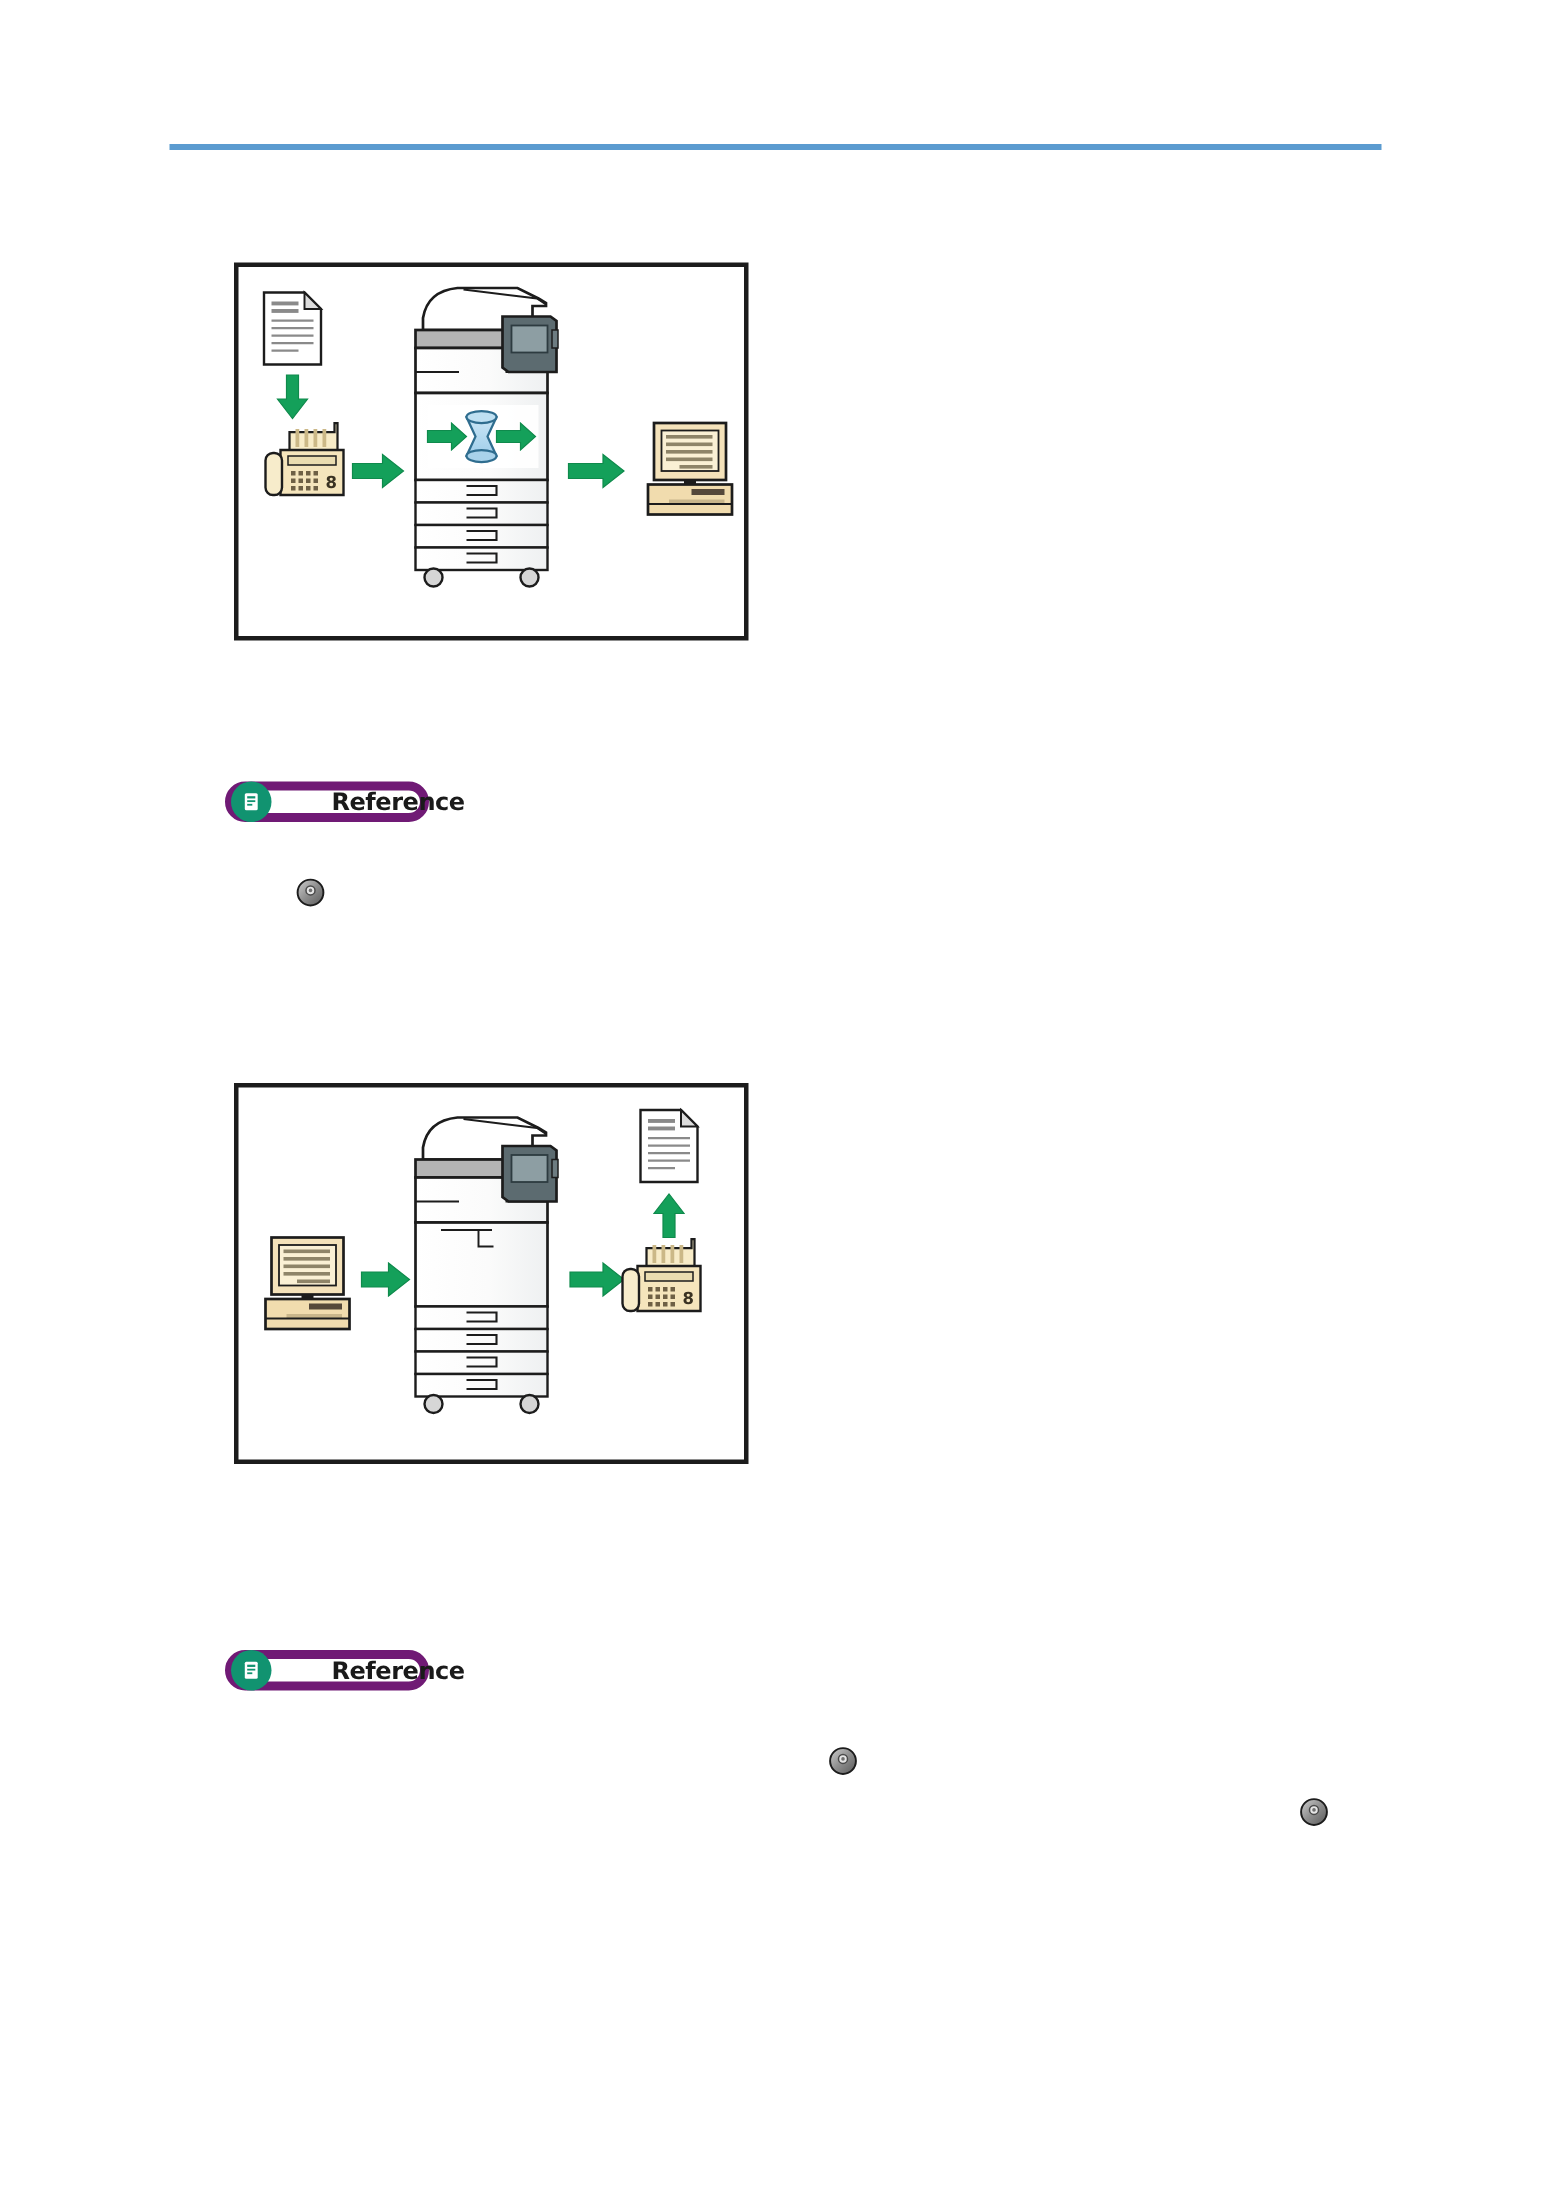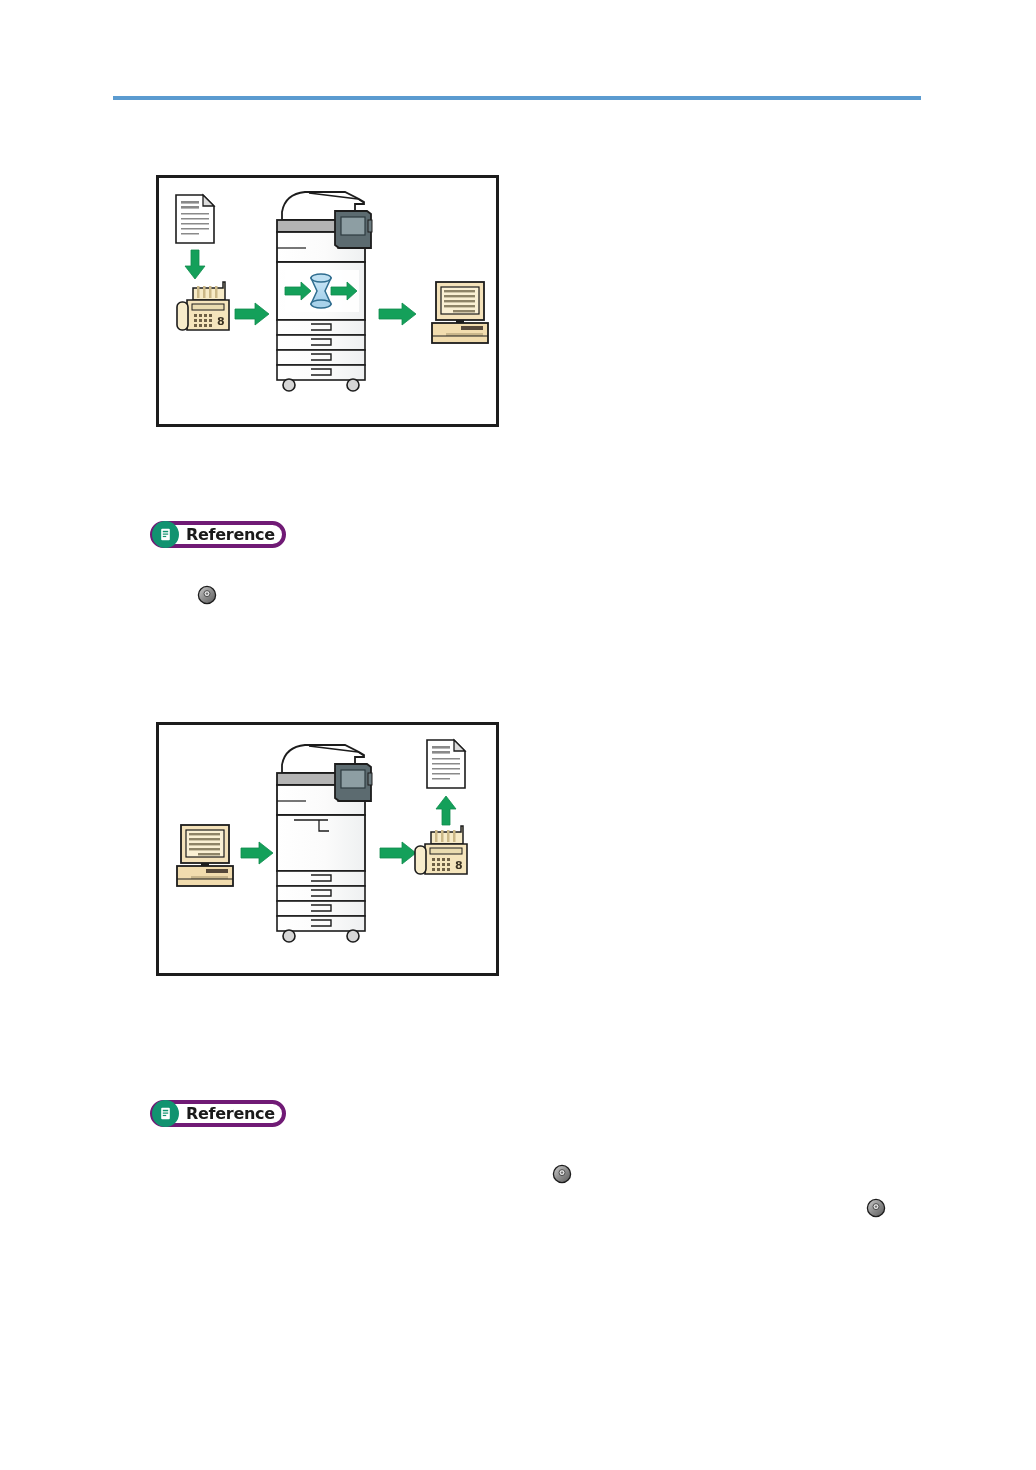--- a/index.html
+++ b/index.html
@@ -38,24 +38,25 @@
 
   .fig-canvas { position: absolute; inset: 0; }
 
   
   .reference-badge {
     position: absolute;
     height: 27px;
     display: flex;
     align-items: center;
     box-sizing: border-box;
-    border: 4px solid #701a75;
+    border: 6px solid #701a75;
     border-radius: 14px;
     background: #ffffff;
     padding-right: 16px;
+    gap: 33px;
   }
   #reference-badge-1 { left: 150px; top: 521px; width: 136px; }
   #reference-badge-2 { left: 150px; top: 1100px; width: 136px; }
 
   .reference-badge .badge-icon {
     width: 27px;
     height: 27px;
     margin-left: -2px;
     flex: 0 0 auto;
     border-radius: 50%;

